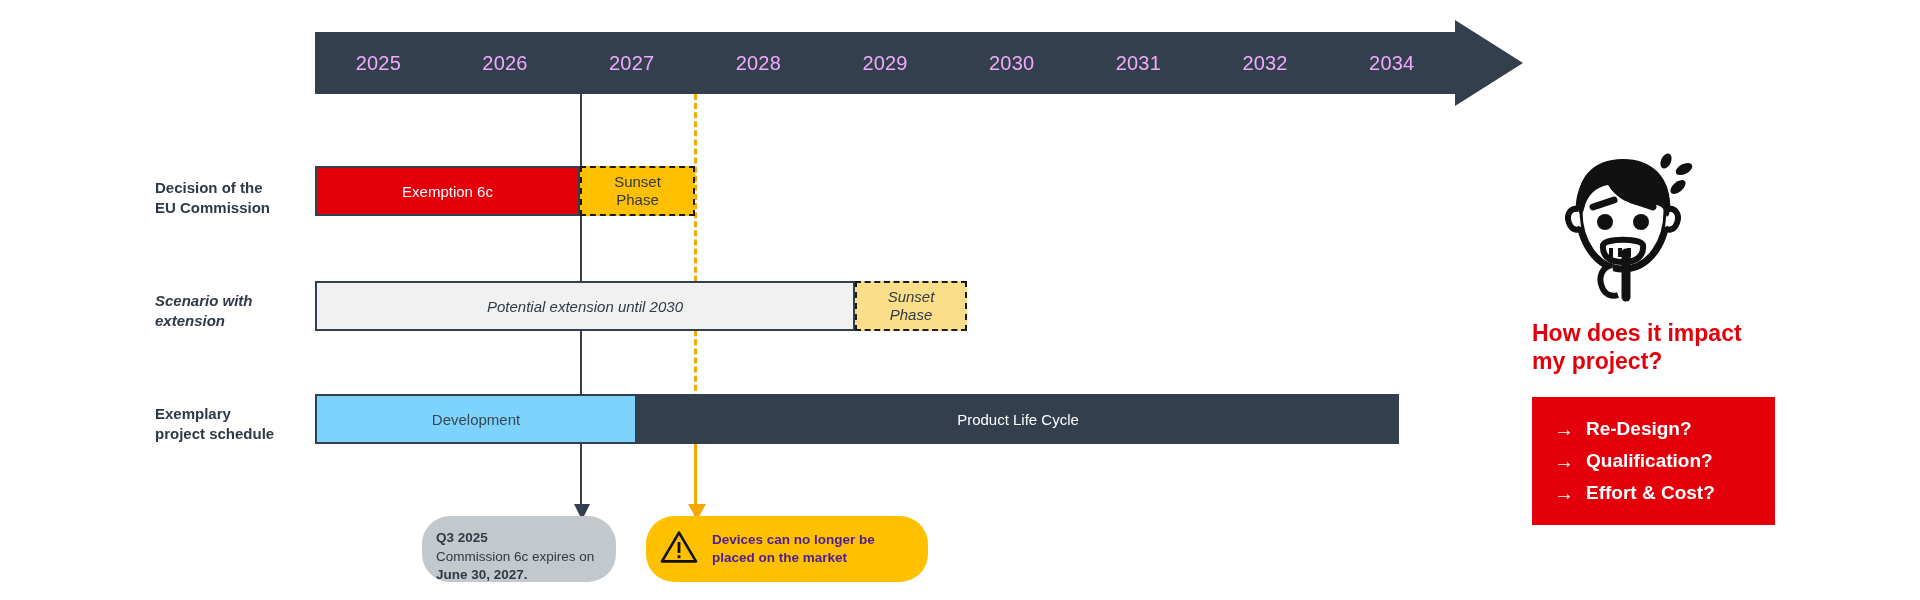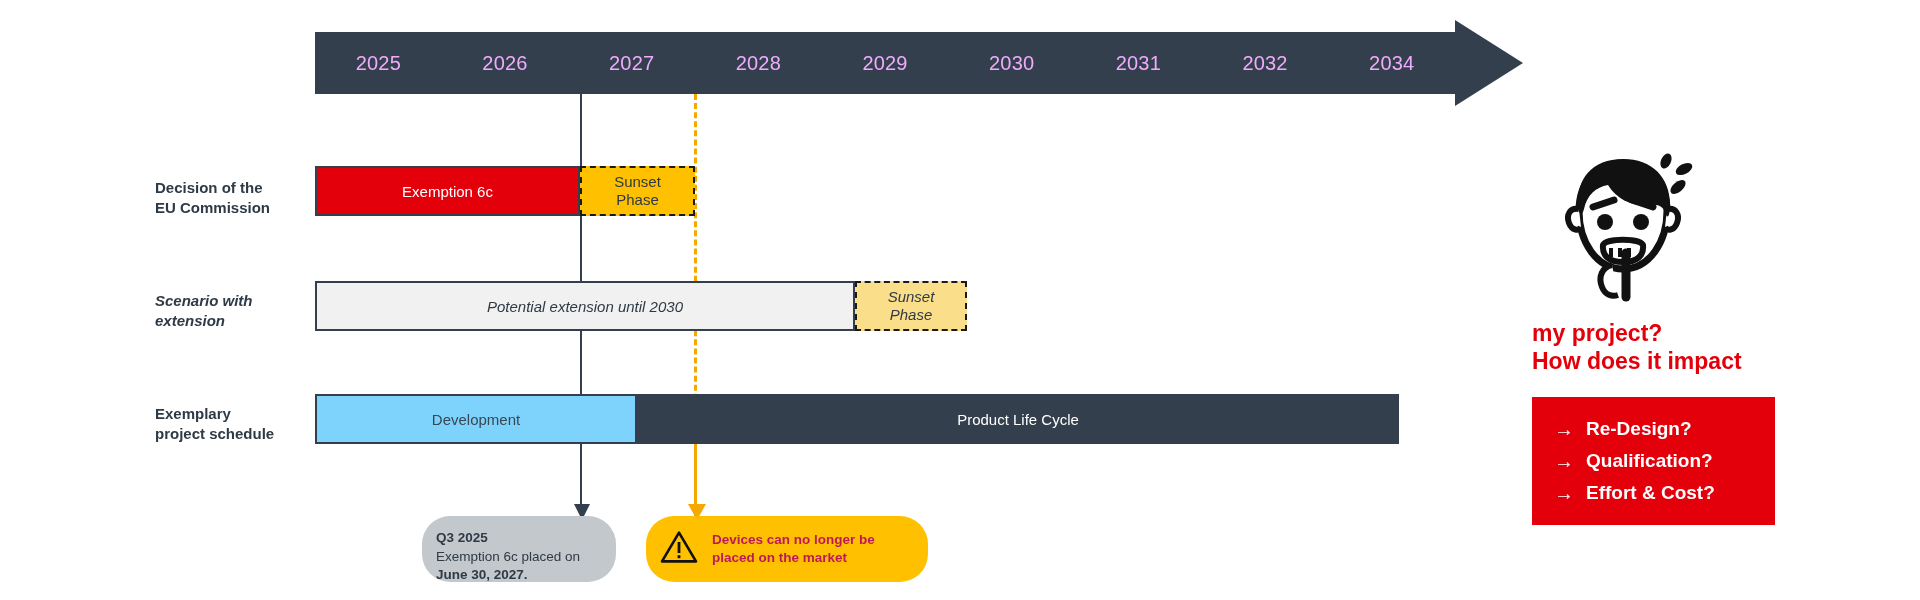--- a/index.html
+++ b/index.html
@@ -161,21 +161,21 @@
     background: #FFC000;
     padding: 12px 14px;
     display: flex;
     align-items: center;
     gap: 14px;
   }
   #callout-market .msg {
     font-size: 13.5px;
     font-weight: bold;
     line-height: 1.32;
-    color: #be185d;
+    color: #4c1d95;
   }
 
   
   #right-panel {
     position: absolute;
     left: 1530px;
     top: 145px;
     width: 300px;
   }
   #worried-face {
@@ -285,21 +285,21 @@
 
 <div class="connector" style="left:694px; top:444px; width:14px; height:76px;">
   <div class="stem" style="border-left:3px solid #F5A800; height:62px;"></div>
   <div class="head" style="left:-6px; top:60px;
        border-left:9px solid transparent; border-right:9px solid transparent;
        border-top:16px solid #F5A800;"></div>
 </div>
 
 <div class="callout" id="callout-q3" style="left:422px; top:516px; width:194px; height:66px;">
   <div class="strong">Q3 2025</div>
-  <div>Exemption 6c placed on</div>
+  <div>Commission 6c expires on</div>
   <div class="strong">June 30, 2027.</div>
 </div>
 
 <div class="callout" id="callout-market" style="left:646px; top:516px; width:282px; height:66px;">
   <span style="flex:0 0 auto;">
     <svg width="38" height="34" viewBox="0 0 38 34" aria-hidden="true">
       <path d="M19 2.6 L36 31.4 H2 Z" fill="none" stroke="#111111" stroke-width="2.6" stroke-linejoin="round"></path>
       <rect x="17.6" y="12" width="2.8" height="11" fill="#111111"></rect>
       <rect x="17.6" y="25.2" width="2.8" height="3" fill="#111111"></rect>
     </svg>
@@ -342,22 +342,22 @@
         <rect x="70" y="103" width="4" height="9"></rect>
         <rect x="79" y="103" width="4" height="9"></rect>
       </g>
 
       <path d="M78 108 L78 152" stroke="#111111" stroke-width="9" stroke-linecap="round" fill="none"></path>
       <path d="M64 120 C54 122 50 132 54 142 C57 150 64 152 70 150" fill="#ffffff" stroke="#111111" stroke-width="6"></path>
     </svg>
   </span>
 
   <div id="impact-question">
+    <div>How does it impact</div>
     <div>my project?</div>
-    <div>How does it impact</div>
   </div>
 
   <div id="impact-list">
     <div class="impact-item">
       <span class="arrow-glyph">→</span>
       <span>Re-Design?</span>
     </div>
     <div class="impact-item">
       <span class="arrow-glyph">→</span>
       <span>Qualification?</span>

